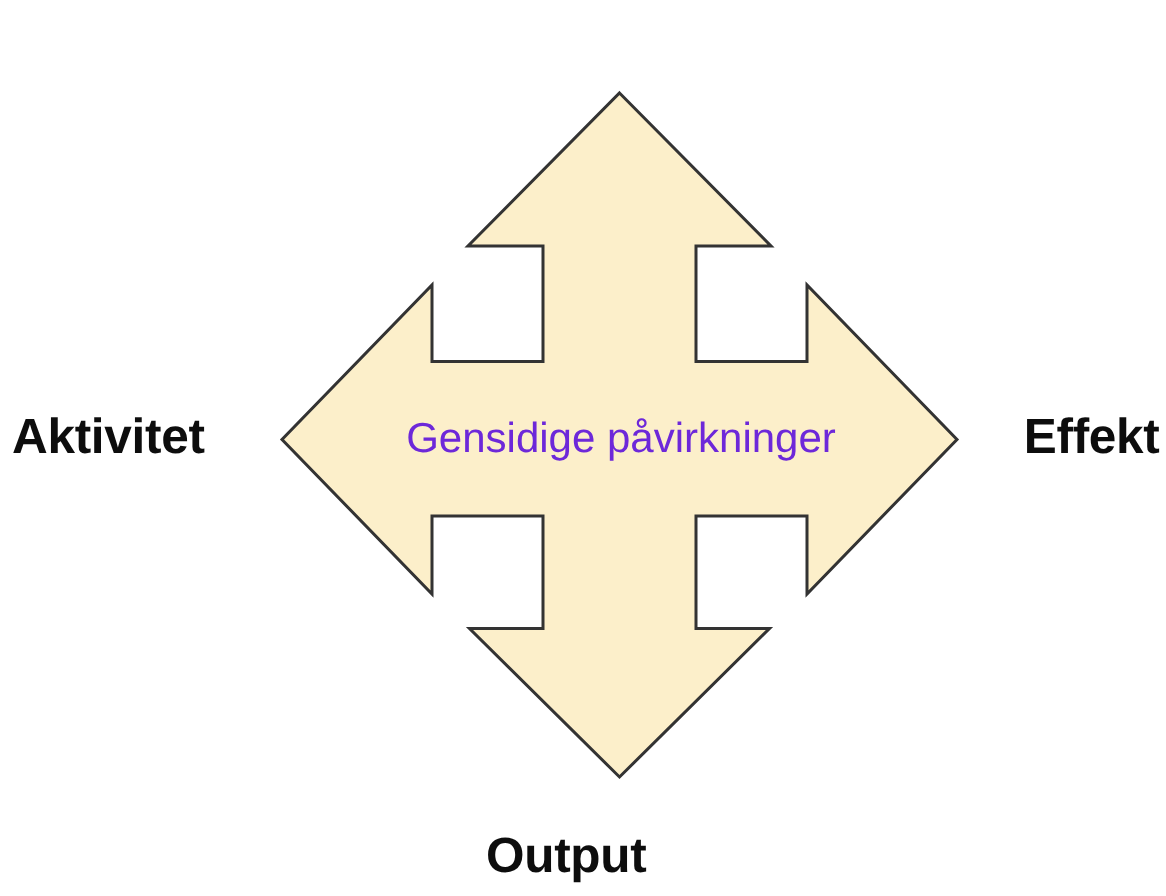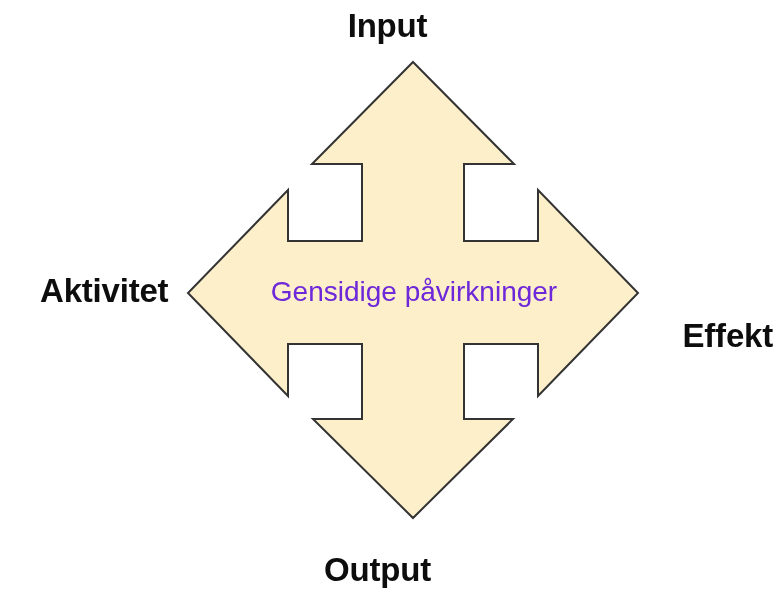--- a/index.html
+++ b/index.html
@@ -48,21 +48,20 @@
     left: 0;
     right: 0;
     top: 553px;
     text-align: center;
     transform: translateX(-11px);
   }
   #label-aktivitet {
     left: 8px;
     top: 274px;
     text-align: center;
-    margin-left: 32px;
   }
   #label-effekt {
     right: 4px;
     top: 274px;
     text-align: right;
   }
   .center-label {
     position: absolute;
     left: 190px;
     width: 448px;
@@ -78,23 +77,22 @@
 </style>
 </head>
 <body>
 
 <div id="canvas" style="background: rgb(255, 255, 255);">
 
   <svg id="diagram-svg" viewBox="0 0 777 597" xmlns="http://www.w3.org/2000/svg">
     <path id="arrow-cross-path" fill="#FCEFCA" stroke="#333333" stroke-width="2" stroke-linejoin="miter" d="M 413 62 L 514 164 L 464 164 L 464 241 L 538 241 L 538 190 L 638 293 L 538 396 L 538 344 L 464 344 L 464 419 L 513 419 L 413 518 L 313 419 L 362 419 L 362 344 L 288 344 L 288 396 L 188 293 L 288 190 L 288 241 L 362 241 L 362 164 L 312 164 Z"></path>
   </svg>
 
-  <div class="edge-label" id="label-input" style="color: rgb(13, 13, 13);">Input</div>
 
   <div class="edge-label" id="label-aktivitet" style="color: rgb(13, 13, 13);">Aktivitet</div>
 
-  <div class="edge-label" id="label-effekt" style="color: rgb(13, 13, 13); margin-top: 45px;">Effekt</div>
+  <div class="edge-label" id="label-effekt" style="color: rgb(13, 13, 13);">Effekt</div>
 
   <div class="edge-label" id="label-output" style="color: rgb(13, 13, 13);">Output</div>
 
   <div class="center-label" style="color: #6d28d9;">Gensidige påvirkninger</div>
 
 </div>
 
 </body></html>

